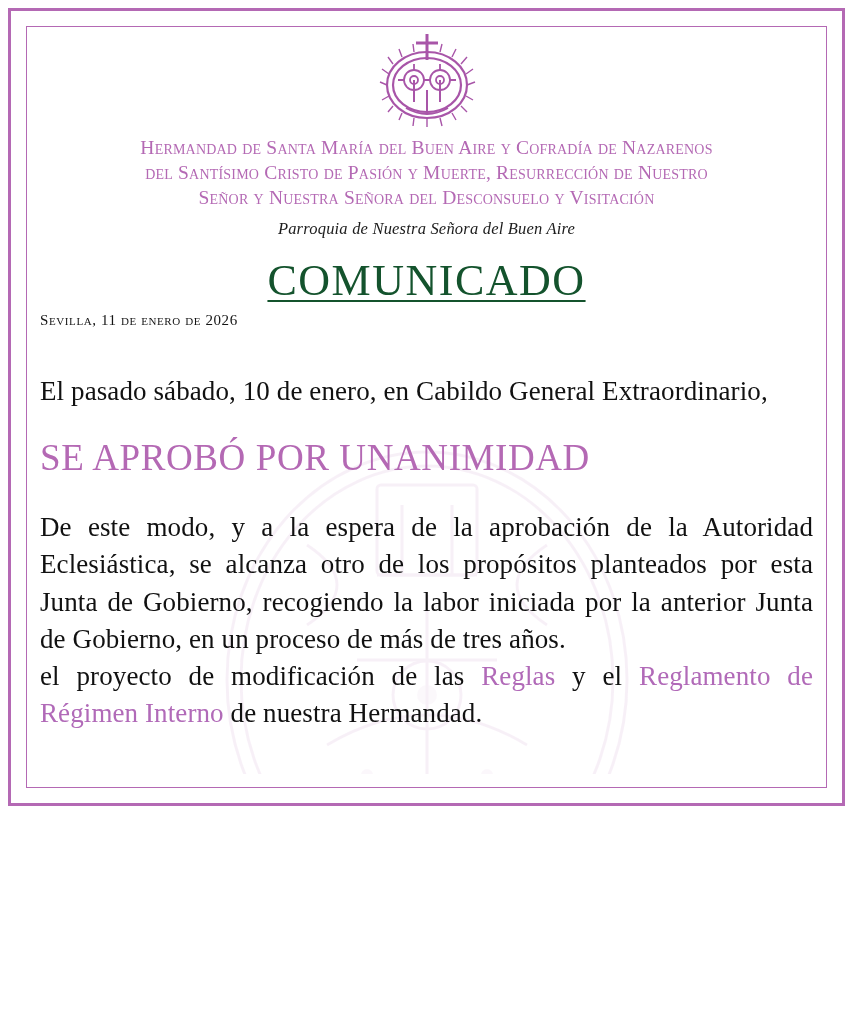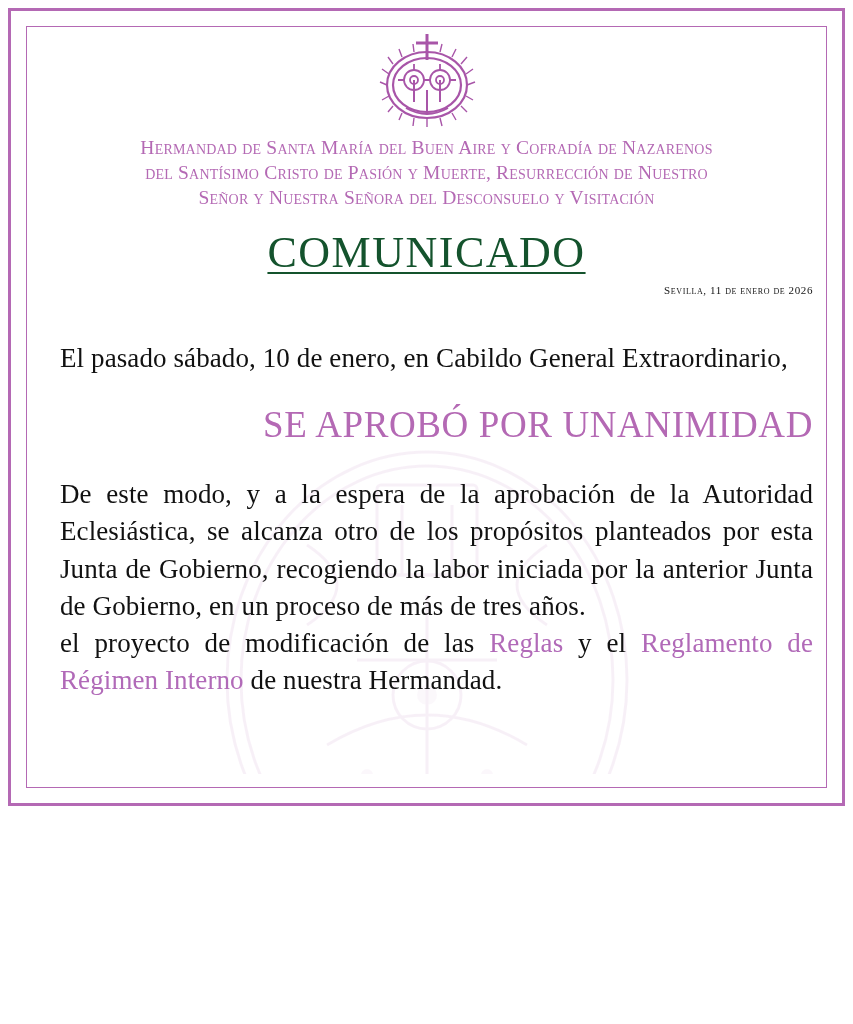--- a/index.html
+++ b/index.html
@@ -105,50 +105,49 @@
     font-size: 44px;
     letter-spacing: 1.5px;
     margin-top: 16px;
     text-decoration: underline;
     text-underline-offset: 5px;
     text-decoration-thickness: 1.5px;
   }
   .subtitle {
     position: relative;
     z-index: 2;
-    text-align: right;
+    text-align: left;
     color: #141414;
-    font-size: 11px;
+    font-size: 15px;
     font-variant: small-caps;
     letter-spacing: 0.6px;
     margin-top: 6px;
   }
 
   .body {
     position: relative;
     z-index: 2;
     margin-top: 44px;
     color: #111111;
-    margin-left: 20px;
   }
   .para {
     font-size: 27px;
     line-height: 1.38;
     text-align: justify;
     text-align-last: left;
     color: #111111;
     margin: 0 0 26px 0;
     letter-spacing: 0.1px;
   }
   .para.last { margin-bottom: 0; }
 
   .approved {
     position: relative;
     z-index: 2;
-    text-align: right;
+    text-align: left;
     color: #b469b4;
     font-size: 37px;
     letter-spacing: 0.6px;
     margin: 26px 0 30px 0;
   }
 
   .hl {
     color: #b16ab8;
   }
 </style>
@@ -216,20 +215,21 @@
           <path d="M52 40 l0 -6 M42 50 l-6 0 M52 60 l0 6 M62 50 l6 0"></path>
           <path d="M78 40 l0 -6 M68 50 l-6 0 M78 60 l0 6 M88 50 l6 0"></path>
         </g>
       </svg>
     </div>
 
     <div class="heading-block">
       <div class="heading-line">Hermandad de Santa María del Buen Aire y Cofradía de Nazarenos</div>
       <div class="heading-line">del Santísimo Cristo de Pasión y Muerte, Resurrección de Nuestro</div>
       <div class="heading-line">Señor y Nuestra Señora del Desconsuelo y Visitación</div>
+      <div class="parish">Parroquia de Nuestra Señora del Buen Aire</div>
     </div>
 
     <div class="title">COMUNICADO</div>
     <div class="subtitle">Sevilla, 11 de enero de 2026</div>
 
     <div class="body">
       <p class="para">El pasado sábado, 10 de enero, en Cabildo General Extraordinario,</p>
 
       <div class="approved">SE APROBÓ POR UNANIMIDAD</div>
 

